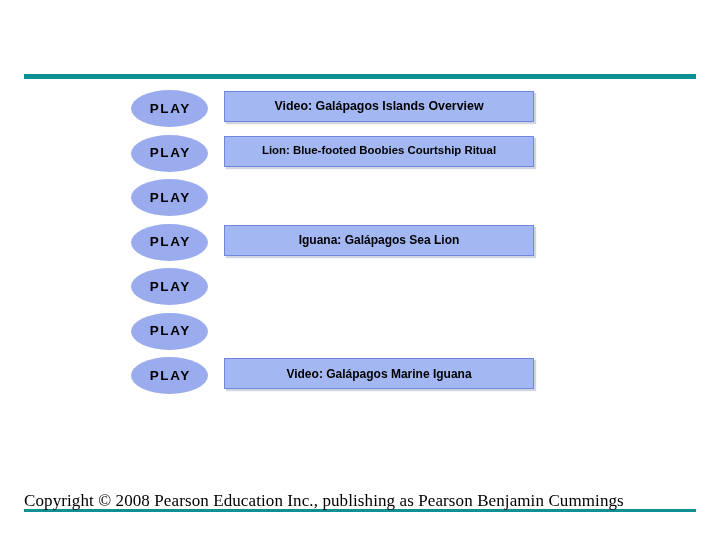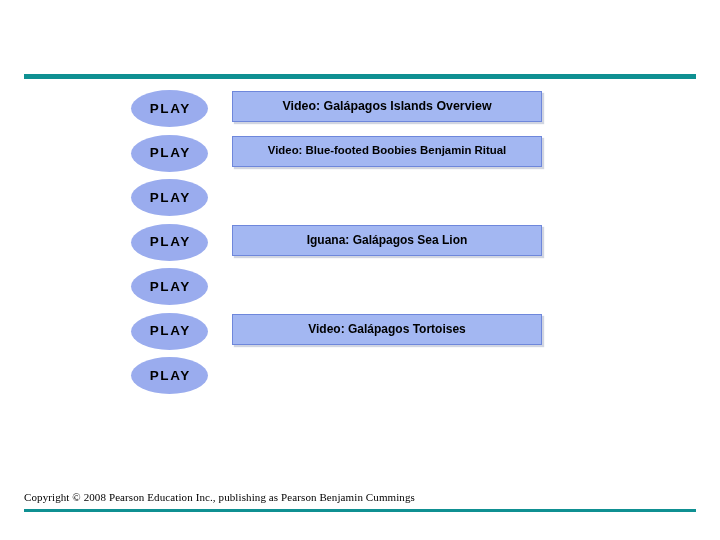--- a/index.html
+++ b/index.html
@@ -74,21 +74,21 @@
     letter-spacing: 1.6px;
     color: #000000;
     text-indent: 1.6px;
     line-height: 1;
     white-space: nowrap;
   }
 
   
   .video-box {
     position: absolute;
-    left: 232px;
+    left: 224px;
     top: 3px;
     width: 310px;
     height: 31px;
     box-sizing: border-box;
     background: #A3B7F2;
     border: 1px solid #6E87DB;
     box-shadow: 2px 2px 1px rgba(140,150,180,0.40);
     display: flex;
     align-items: center;
     justify-content: center;
@@ -107,21 +107,21 @@
   .fs-lg  { font-size: 12.4px; }
   .fs-md  { font-size: 12.0px; }
   .fs-sm  { font-size: 11.4px; }
 
   
   .copyright {
     position: absolute;
     left: 24px;
     top: 491px;
     font-family: "Liberation Serif", serif;
-    font-size: 11px;
+    font-size: 17px;
     color: #000000;
     white-space: nowrap;
     letter-spacing: 0.1px;
   }
 </style>
 </head>
 <body>
 
 <div class="slide">
 
@@ -136,21 +136,21 @@
       <div class="video-box">
         <span class="video-title fs-lg">Video: Galápagos Islands Overview</span>
       </div>
     </div>
 
     <div class="video-row">
       <div class="play-oval">
         <span class="play-label">PLAY</span>
       </div>
       <div class="video-box">
-        <span class="video-title fs-sm">Video: Blue-footed Boobies Benjamin Ritual</span>
+        <span class="video-title fs-sm">Lion: Blue-footed Boobies Courtship Ritual</span>
       </div>
     </div>
 
     <div class="video-row">
       <div class="play-oval">
         <span class="play-label">PLAY</span>
       </div>
     </div>
 
     <div class="video-row">
@@ -165,28 +165,28 @@
     <div class="video-row">
       <div class="play-oval">
         <span class="play-label">PLAY</span>
       </div>
     </div>
 
     <div class="video-row">
       <div class="play-oval">
         <span class="play-label">PLAY</span>
       </div>
-      <div class="video-box">
-        <span class="video-title fs-md">Video: Galápagos Tortoises</span>
-      </div>
     </div>
 
     <div class="video-row">
       <div class="play-oval">
         <span class="play-label">PLAY</span>
+      </div>
+      <div class="video-box">
+        <span class="video-title fs-md">Video: Galápagos Marine Iguana</span>
       </div>
     </div>
 
   </div>
 
   <div class="rule rule-bottom"></div>
 
   <div class="copyright">Copyright © 2008 Pearson Education Inc., publishing as Pearson Benjamin Cummings</div>
 
 </div>

